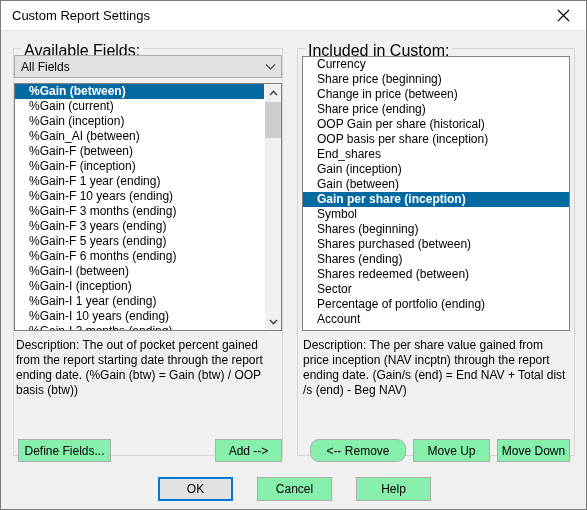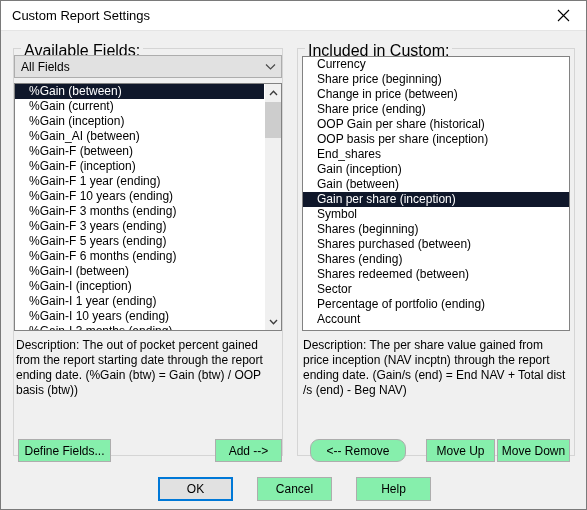--- a/index.html
+++ b/index.html
@@ -100,22 +100,23 @@
     height: 15px;
     line-height: 15px;
     padding-left: 14px;
     font-size: 12px;
     white-space: nowrap;
     overflow: hidden;
     cursor: default;
     color: #000;
   }
   .list-row.sel {
-    background: #0f172a;
+    background: #0369a1;
     color: #ffffff;
+    font-weight: bold;
   }
 
   
   .vscroll {
     position: absolute; top: 0; right: 0;
     width: 17px; height: 100%;
     background: #f0f0f0;
     border-left: 1px solid #ffffff;
   }
   .vscroll .sb-btn {
@@ -157,21 +158,21 @@
     font-family: "Liberation Sans", sans-serif;
     color: #000;
     display: flex; align-items: center; justify-content: center;
     cursor: default;
     white-space: nowrap;
     padding: 0;
   }
   #btn-define    { left: 17px;  top: 438px; width: 93px;  height: 23px; }
   #btn-add       { left: 214px; top: 438px; width: 67px;  height: 23px; }
   #btn-remove    { left: 309px; top: 438px; width: 96px;  height: 23px; border-radius: 9px; }
-  #btn-moveup    { left: 425px; top: 438px; width: 69px;  height: 23px; }
+  #btn-moveup    { left: 412px; top: 438px; width: 77px;  height: 23px; }
   #btn-movedown  { left: 496px; top: 438px; width: 73px;  height: 23px; }
 
   #btn-ok {
     left: 157px; top: 476px; width: 75px; height: 24px;
     border: 2px solid #0078d7;
     background: #e1e1e1;
   }
   #btn-cancel { left: 256px; top: 476px; width: 75px; height: 24px; }
   #btn-help   { left: 355px; top: 476px; width: 75px; height: 24px; }
 </style>

